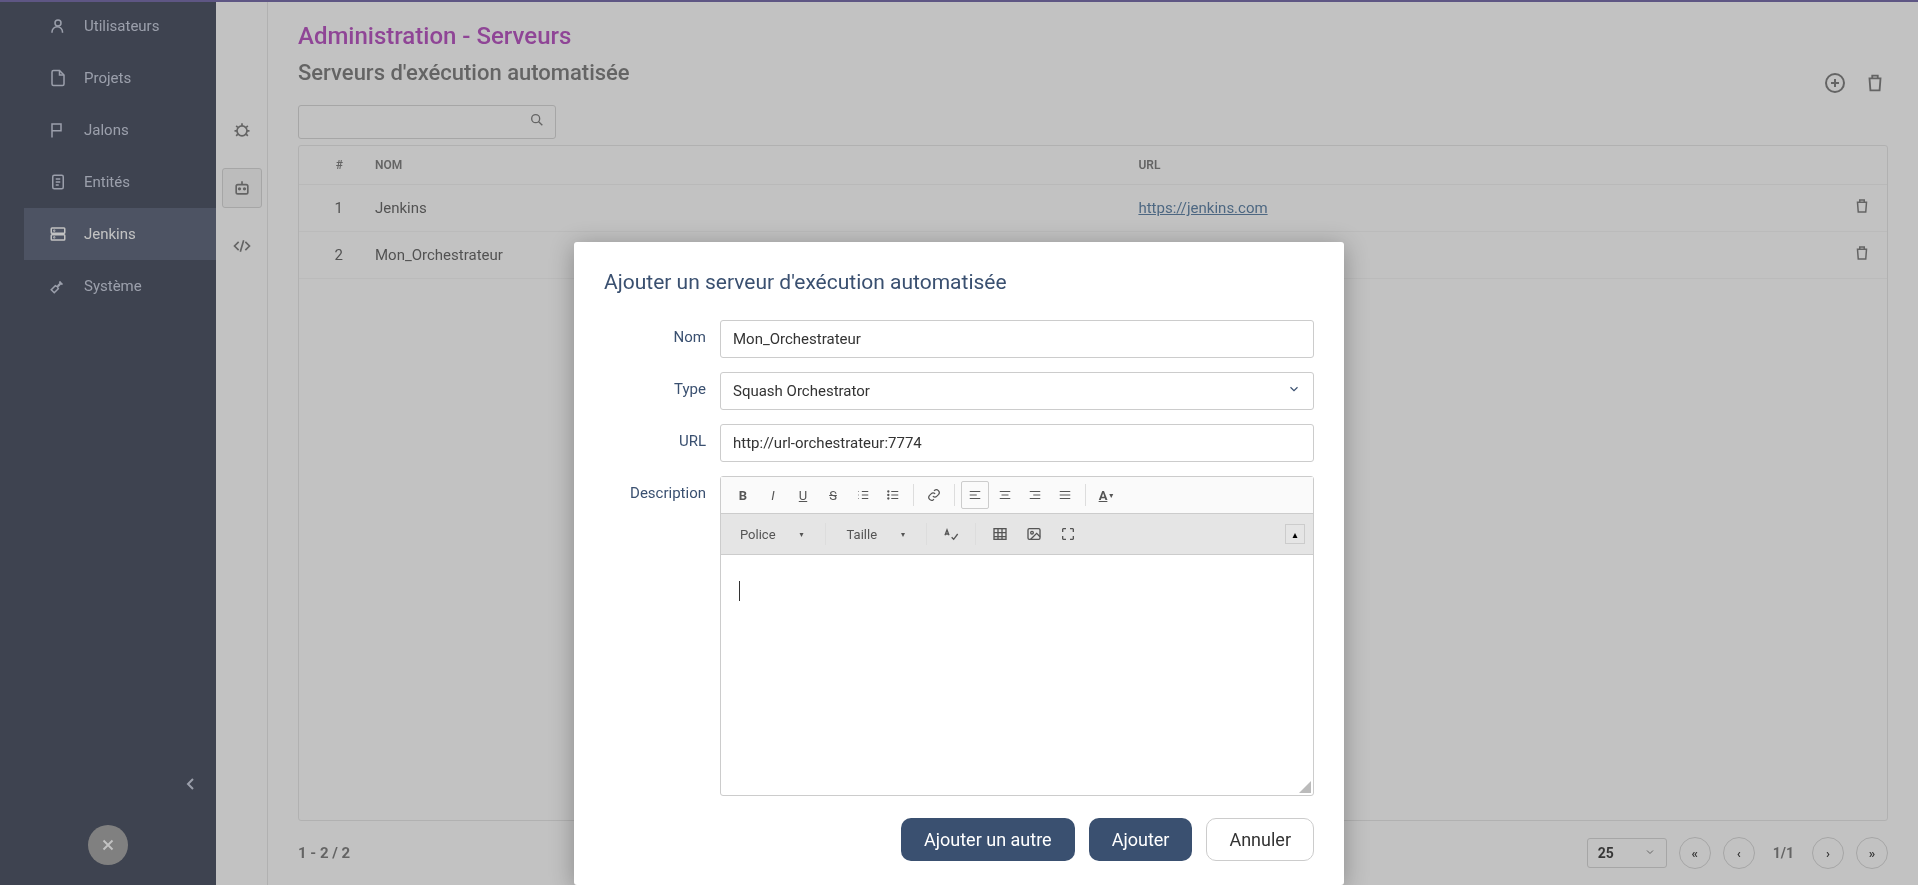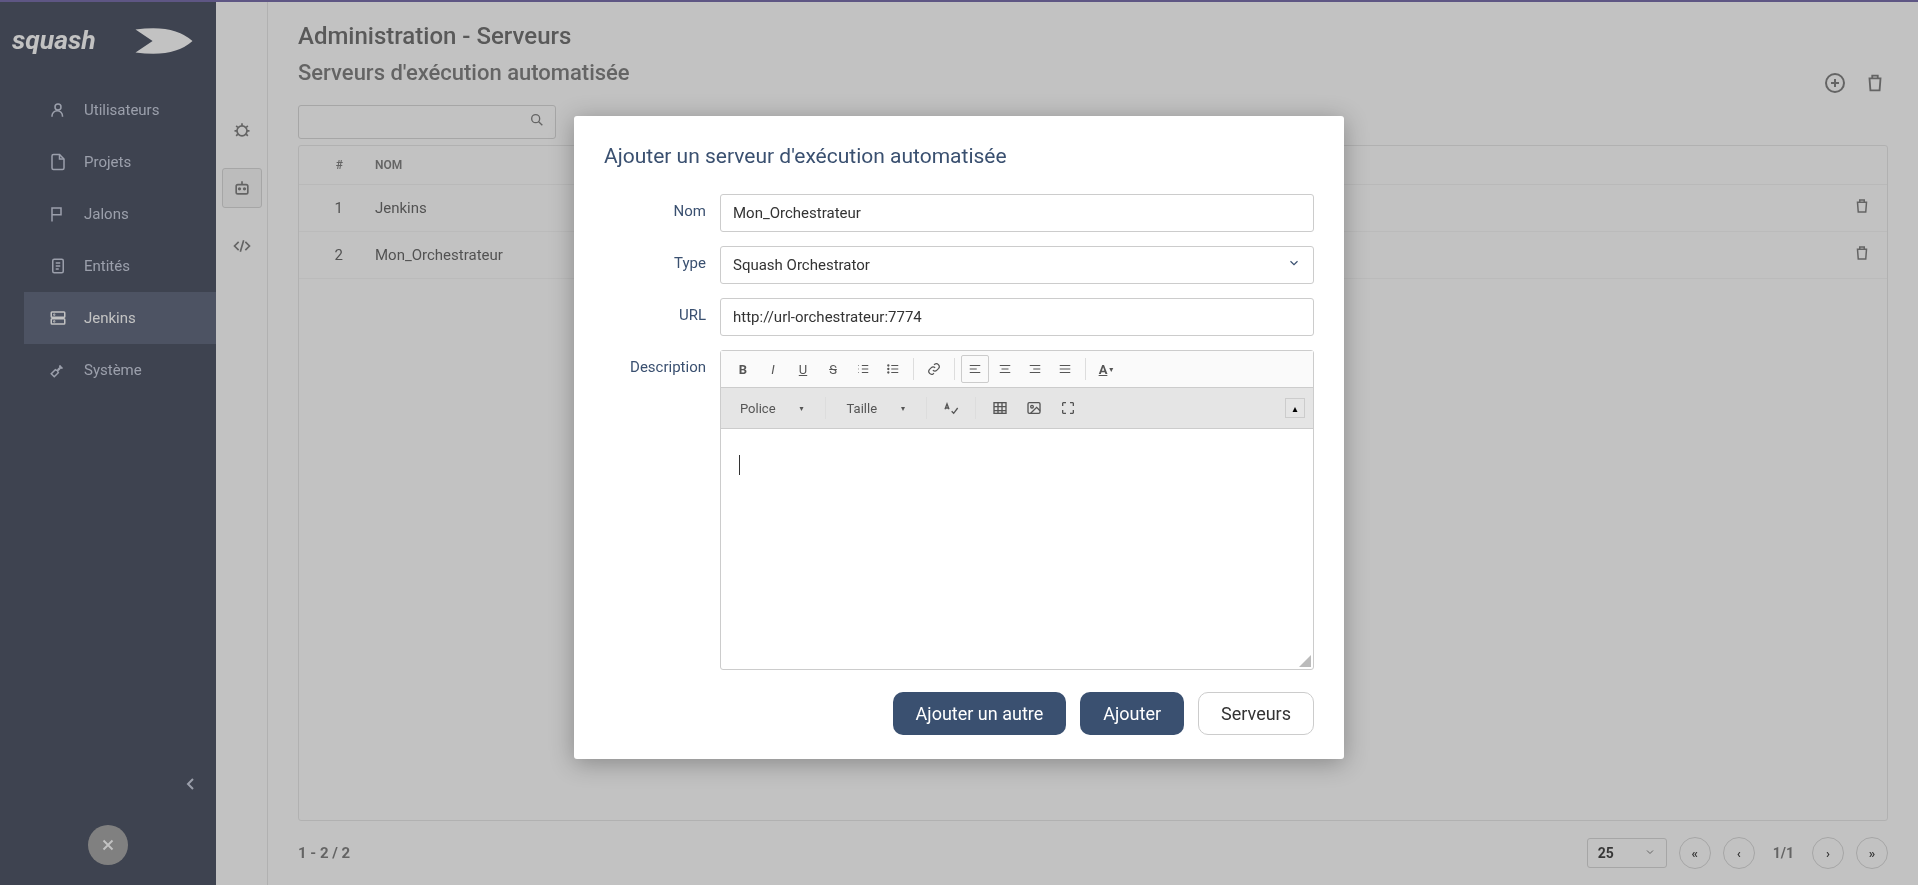--- a/index.html
+++ b/index.html
@@ -16,21 +16,21 @@
 .collapse-toggle { padding: 10px 20px; text-align: right; color: #b8c0d6; cursor: pointer; }
 .close-circle { display: flex; justify-content: center; padding: 20px 0; }
 .close-circle .circle { width: 40px; height: 40px; border-radius: 50%; background: #888; display: flex; align-items: center; justify-content: center; cursor: pointer; }
 
 .toolstrip { width: 52px; background: #fff; border-right: 1px solid #e0e0e0; display: flex; flex-direction: column; align-items: center; padding-top: 110px; gap: 18px; }
 .tool-icon { width: 40px; height: 40px; display: flex; align-items: center; justify-content: center; cursor: pointer; border: 1px solid transparent; border-radius: 3px; }
 .tool-icon.active { border-color: #ccc; background: #f5f5f5; }
 
 .main { flex: 1; display: flex; flex-direction: column; position: relative; }
 .header { padding: 22px 30px 8px; }
-.title { color: #404040; font-size: 24px; font-weight: 500; margin-bottom: 10px; }
+.title { color: #a21caf; font-size: 24px; font-weight: 500; margin-bottom: 10px; }
 .subtitle { color: #555; font-size: 22px; font-weight: 500; }
 .header-actions { position: absolute; top: 70px; right: 30px; display: flex; gap: 14px; }
 .icon-btn { width: 26px; height: 26px; cursor: pointer; color: #555; display: flex; align-items: center; justify-content: center; }
 
 .content { flex: 1; padding: 12px 30px 0; display: flex; flex-direction: column; }
 .search-row { margin-bottom: 6px; }
 .search-box { width: 258px; border: 1px solid #ccc; border-radius: 3px; display: flex; align-items: center; padding: 6px 10px; }
 .search-box input { border: none; outline: none; flex: 1; font-size: 14px; }
 .table-wrap { border: 1px solid #e0e0e0; border-radius: 3px; flex: 1; }
 table { width: 100%; border-collapse: collapse; }
@@ -41,21 +41,21 @@
 td a { color: #2a5a8a; text-decoration: underline; }
 .row-del { width: 50px; text-align: center; }
 
 .footer { display: flex; align-items: center; justify-content: space-between; padding: 16px 30px; font-weight: bold; }
 .footer-left { color: #555; font-size: 15px; }
 .footer-right { display: flex; align-items: center; gap: 12px; }
 .page-size { border: 1px solid #ccc; border-radius: 3px; padding: 6px 10px; display: flex; align-items: center; gap: 30px; font-size: 14px; cursor: pointer; }
 .pager-btn { width: 32px; height: 32px; border: 1px solid #ccc; border-radius: 50%; display: flex; align-items: center; justify-content: center; cursor: pointer; font-size: 13px; }
 .page-info { font-size: 14px; color: #555; padding: 0 6px; }
 
-.overlay { position: absolute; inset: 0; background: rgba(120,120,120,0.45); display: flex; align-items: flex-start; justify-content: center; padding-top: 116px; }
+.overlay { position: absolute; inset: 0; background: rgba(120,120,120,0.45); display: flex; align-items: flex-end; justify-content: center; padding-top: 68px; }
 .dialog { width: 770px; background: #fff; border-radius: 3px; box-shadow: 0 4px 24px rgba(0,0,0,0.3); padding: 28px 30px 24px; }
 .dialog-title { color: #3a5070; font-size: 21px; font-weight: 400; margin-bottom: 26px; }
 .form-row { display: flex; align-items: flex-start; margin-bottom: 14px; }
 .form-label { width: 116px; text-align: right; padding-right: 14px; color: #3a5070; font-size: 15px; padding-top: 8px; }
 .form-control { flex: 1; }
 .form-control input[type=text], .form-control .select { width: 100%; border: 1px solid #ccc; border-radius: 3px; padding: 9px 12px; font-size: 15px; color: #333; outline: none; }
 .select { display: flex; align-items: center; justify-content: space-between; cursor: pointer; }
 .editor { border: 1px solid #ccc; border-radius: 3px; }
 .editor-toolbar { border-bottom: 1px solid #ccc; background: #fafafa; padding: 4px 8px; display: flex; flex-wrap: wrap; align-items: center; gap: 2px; }
 .et-btn { width: 28px; height: 28px; display: flex; align-items: center; justify-content: center; cursor: pointer; color: #555; font-size: 13px; border-radius: 2px; }
@@ -72,26 +72,20 @@
 .btn-primary { background: #3a5070; color: #fff; }
 .btn-default { background: #fff; color: #333; border-color: #ccc; }
 </style>
 </head>
 <body>
 
 <div class="app">
   <div class="topbar-blue"></div>
 
   <div class="sidebar">
-    <div class="logo">
-      <svg viewBox="0 0 200 40">
-          <text x="0" y="28" font-size="28" font-style="italic" font-weight="bold" fill="#fff">squash</text>
-          <path d="M130 8 Q170 2 190 20 Q170 38 130 32 L148 20 Z" fill="#fff"></path>
-        </svg>
-    </div>
     <div class="nav">
       <div class="nav-item">
         <span class="icon">
             <svg width="18" height="18" viewBox="0 0 24 24" fill="none" stroke="currentColor" stroke-width="2">
               <circle cx="12" cy="8" r="4"></circle>
               <path d="M4 21v-1a7 7 0 0 1 14 0v1"></path>
             </svg>
           </span>
         <span>Utilisateurs</span>
       </div>
@@ -383,17 +377,17 @@
               <div class="cursor-bar"></div>
               <div class="resize-handle"></div>
             </div>
           </div>
         </div>
       </div>
 
       <div class="dialog-actions">
         <button class="btn btn-primary">Ajouter un autre</button>
         <button class="btn btn-primary">Ajouter</button>
-        <button class="btn btn-default">Serveurs</button>
+        <button class="btn btn-default">Annuler</button>
       </div>
     </div>
   </div>
 </div>
 
 </body></html>

